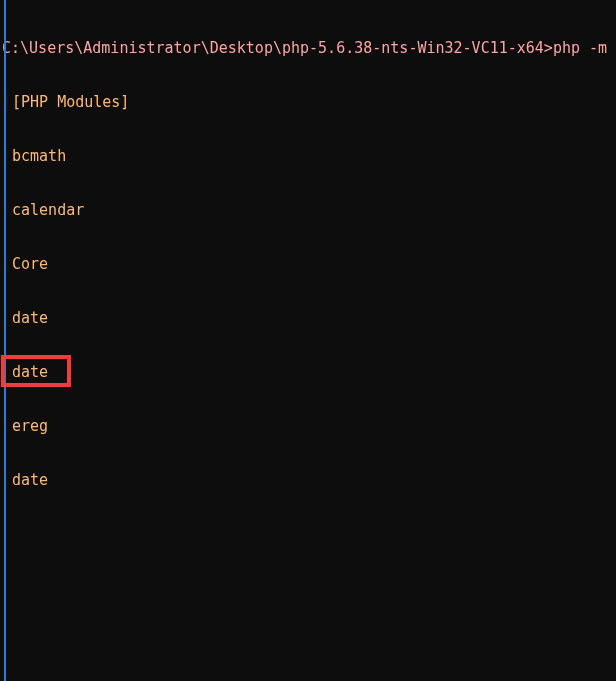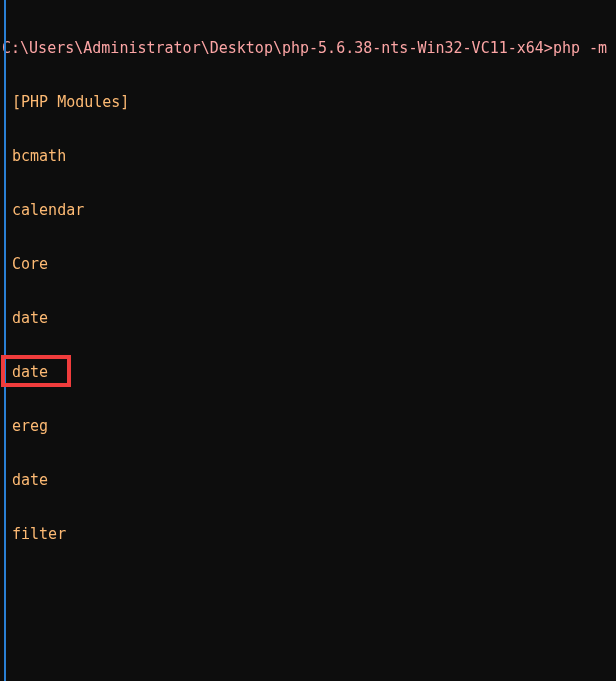--- a/index.html
+++ b/index.html
@@ -71,21 +71,20 @@
   <div class="console-text">
     <span class="line prompt-line">C:\Users\Administrator\Desktop\php-5.6.38-nts-Win32-VC11-x64&gt;php -m</span>
     <span class="line">[PHP Modules]</span>
     <span class="line">bcmath</span>
     <span class="line">calendar</span>
     <span class="line">Core</span>
     <span class="line">date</span>
     <span class="line">date</span>
     <span class="line">ereg</span>
     <span class="line">date</span>
-    <span class="line">filter</span>
     
     
     
     
     
     
     
     
     
     

